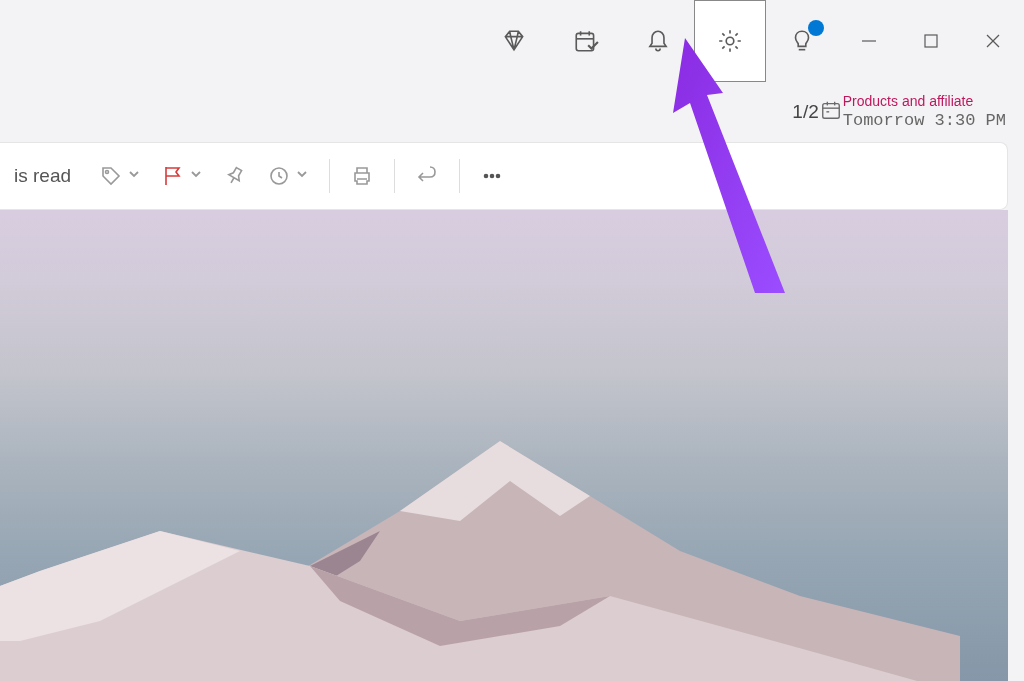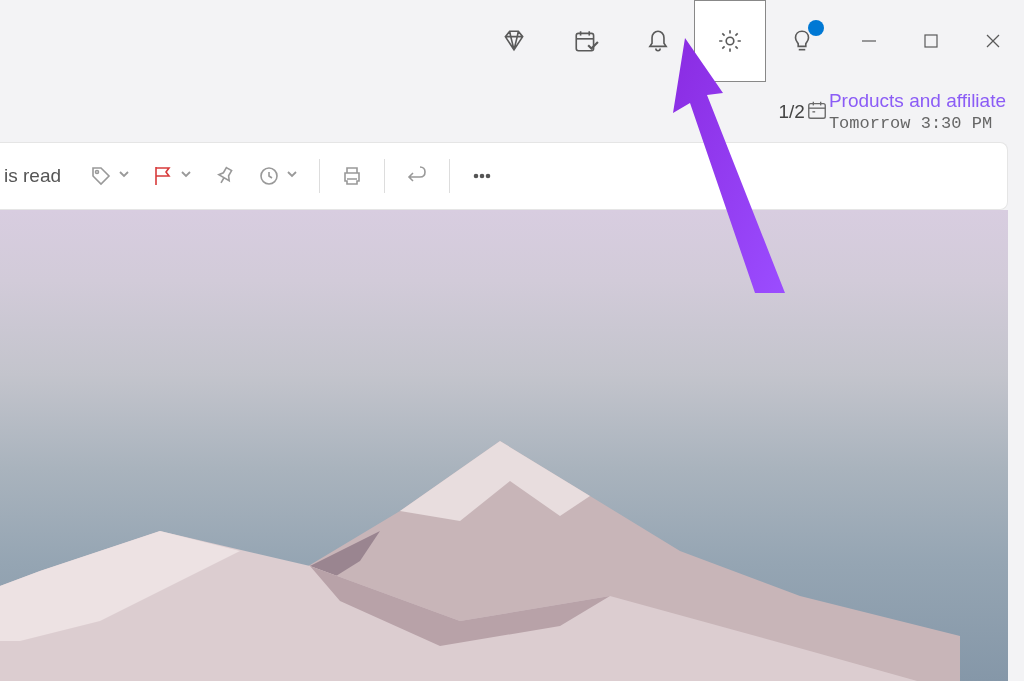--- a/index.html
+++ b/index.html
@@ -74,32 +74,32 @@
       color: #444;
     }
     .event-calendar-icon svg {
       width: 22px; height: 22px; stroke: #6a6a6a; fill: none; stroke-width: 1.5;
     }
     .event-text {
       display: flex;
       flex-direction: column;
       line-height: 1.3;
     }
-    .event-title { font-size: 19px; color: #8b5cf6; white-space: nowrap; }
+    .event-title { font-size: 14px; color: #be185d; white-space: nowrap; }
     .event-time { font-size: 17px; color: #666; font-family: Liberation Mono, monospace; }
     .toolbar {
       height: 68px;
       background: #fff;
       border: 1px solid #e5e5e5;
       border-left: none;
       border-radius: 0 8px 8px 0;
       margin-right: 16px;
       display: flex;
       align-items: center;
-      padding-left: 2px;
+      padding-left: 12px;
       gap: 0;
     }
     .toolbar-text {
       font-size: 19px;
       color: #555;
       padding-right: 18px;
       padding-left: 2px;
     }
     .toolbar-btn {
       height: 44px;

